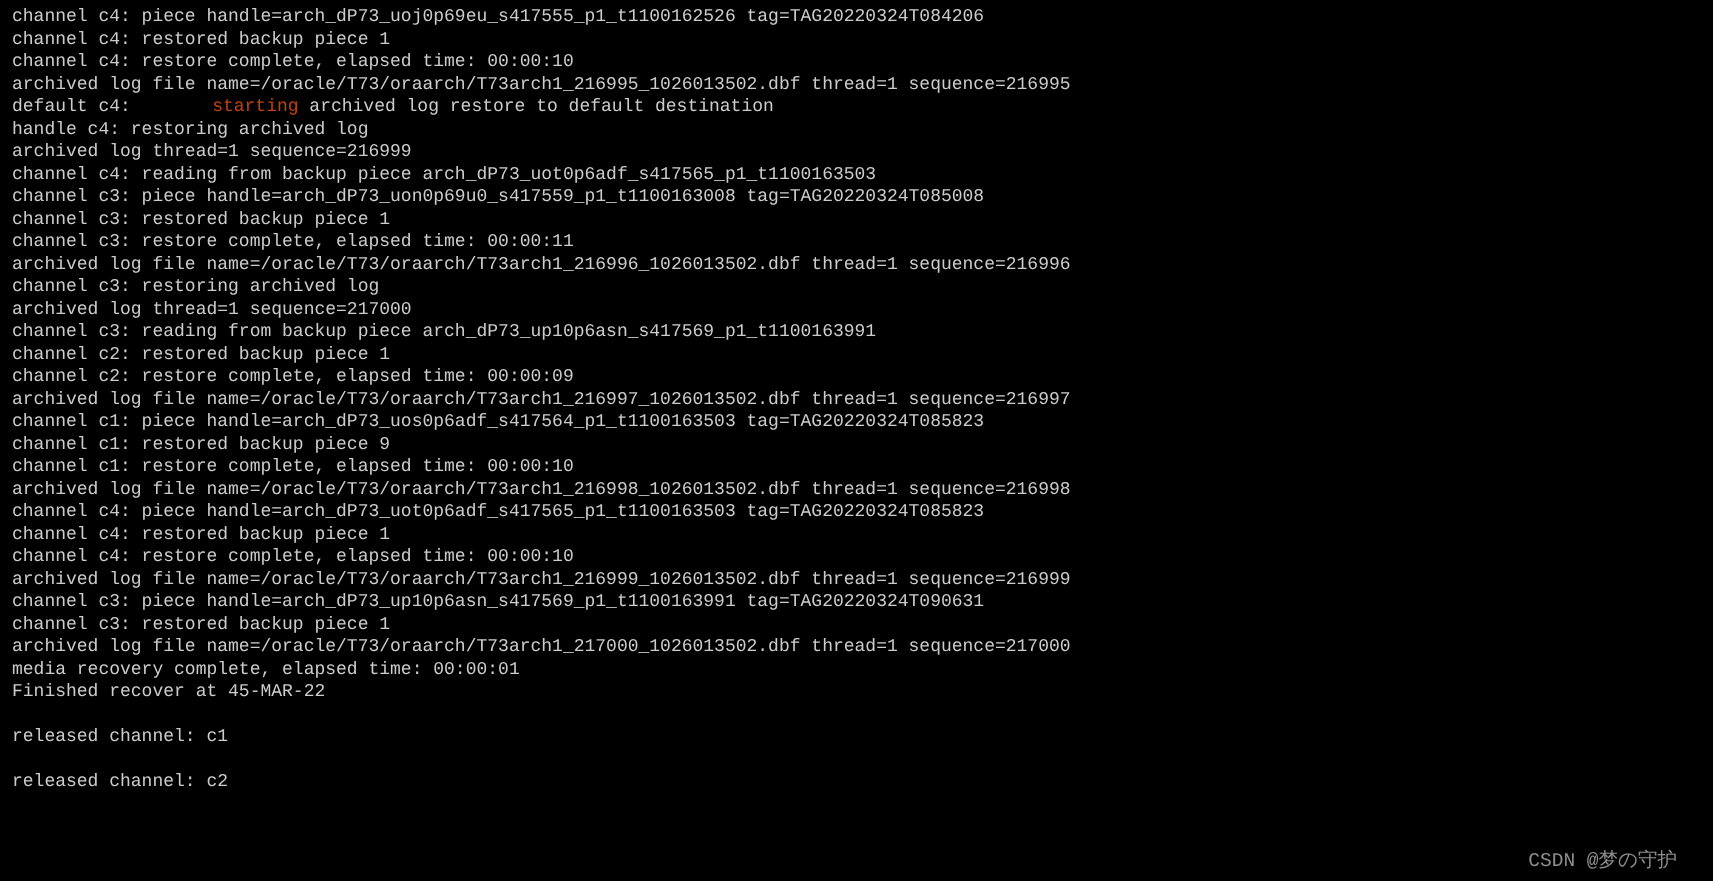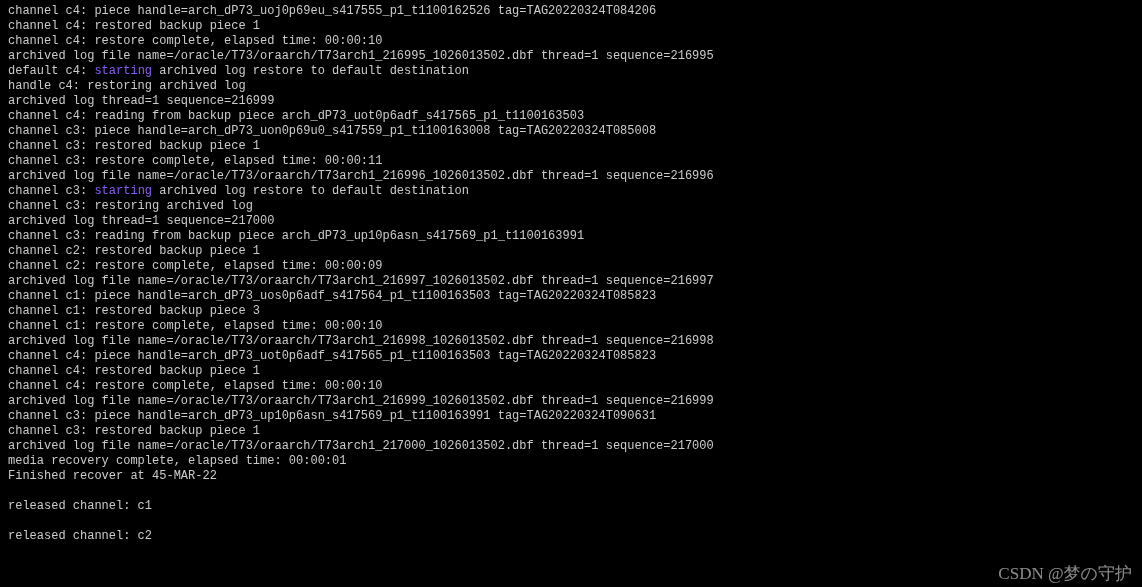--- a/index.html
+++ b/index.html
@@ -13,57 +13,57 @@
     width: 1142px;
     height: 587px;
     box-sizing: border-box;
     position: relative;
     overflow: hidden;
   }
   .line {
     white-space: pre;
   }
   .hl {
-    color: #8b5cf6;
+    color: #c2410c;
+    margin-left: 47px;
   }
   .watermark {
     position: absolute;
-    right: 10px;
+    right: 24px;
     bottom: 6px;
     color: rgba(255,255,255,0.55);
-    font-family: Liberation Serif, serif;
-    font-size: 17px;
+    font-family: Liberation Mono, monospace;
+    font-size: 13px;
     pointer-events: none;
   }
 </style>
 </head>
 <body>
 
 <div id="terminal">
     <div class="line"><span>channel c4: piece handle=arch_dP73_uoj0p69eu_s417555_p1_t1100162526 tag=TAG20220324T084206</span></div>
     <div class="line"><span>channel c4: restored backup piece 1</span></div>
     <div class="line"><span>channel c4: restore complete, elapsed time: 00:00:10</span></div>
     <div class="line"><span>archived log file name=/oracle/T73/oraarch/T73arch1_216995_1026013502.dbf thread=1 sequence=216995</span></div>
     <div class="line"><span>default c4: </span><span class="hl">starting</span><span> archived log restore to default destination</span></div>
     <div class="line"><span>handle c4: restoring archived log</span></div>
     <div class="line"><span>archived log thread=1 sequence=216999</span></div>
     <div class="line"><span>channel c4: reading from backup piece arch_dP73_uot0p6adf_s417565_p1_t1100163503</span></div>
     <div class="line"><span>channel c3: piece handle=arch_dP73_uon0p69u0_s417559_p1_t1100163008 tag=TAG20220324T085008</span></div>
     <div class="line"><span>channel c3: restored backup piece 1</span></div>
     <div class="line"><span>channel c3: restore complete, elapsed time: 00:00:11</span></div>
     <div class="line"><span>archived log file name=/oracle/T73/oraarch/T73arch1_216996_1026013502.dbf thread=1 sequence=216996</span></div>
-    <div class="line"><span>channel c3: </span><span class="hl">starting</span><span> archived log restore to default destination</span></div>
     <div class="line"><span>channel c3: restoring archived log</span></div>
     <div class="line"><span>archived log thread=1 sequence=217000</span></div>
     <div class="line"><span>channel c3: reading from backup piece arch_dP73_up10p6asn_s417569_p1_t1100163991</span></div>
     <div class="line"><span>channel c2: restored backup piece 1</span></div>
     <div class="line"><span>channel c2: restore complete, elapsed time: 00:00:09</span></div>
     <div class="line"><span>archived log file name=/oracle/T73/oraarch/T73arch1_216997_1026013502.dbf thread=1 sequence=216997</span></div>
     <div class="line"><span>channel c1: piece handle=arch_dP73_uos0p6adf_s417564_p1_t1100163503 tag=TAG20220324T085823</span></div>
-    <div class="line"><span>channel c1: restored backup piece 3</span></div>
+    <div class="line"><span>channel c1: restored backup piece 9</span></div>
     <div class="line"><span>channel c1: restore complete, elapsed time: 00:00:10</span></div>
     <div class="line"><span>archived log file name=/oracle/T73/oraarch/T73arch1_216998_1026013502.dbf thread=1 sequence=216998</span></div>
     <div class="line"><span>channel c4: piece handle=arch_dP73_uot0p6adf_s417565_p1_t1100163503 tag=TAG20220324T085823</span></div>
     <div class="line"><span>channel c4: restored backup piece 1</span></div>
     <div class="line"><span>channel c4: restore complete, elapsed time: 00:00:10</span></div>
     <div class="line"><span>archived log file name=/oracle/T73/oraarch/T73arch1_216999_1026013502.dbf thread=1 sequence=216999</span></div>
     <div class="line"><span>channel c3: piece handle=arch_dP73_up10p6asn_s417569_p1_t1100163991 tag=TAG20220324T090631</span></div>
     <div class="line"><span>channel c3: restored backup piece 1</span></div>
     <div class="line"><span>archived log file name=/oracle/T73/oraarch/T73arch1_217000_1026013502.dbf thread=1 sequence=217000</span></div>
     <div class="line"><span>media recovery complete, elapsed time: 00:00:01</span></div>

